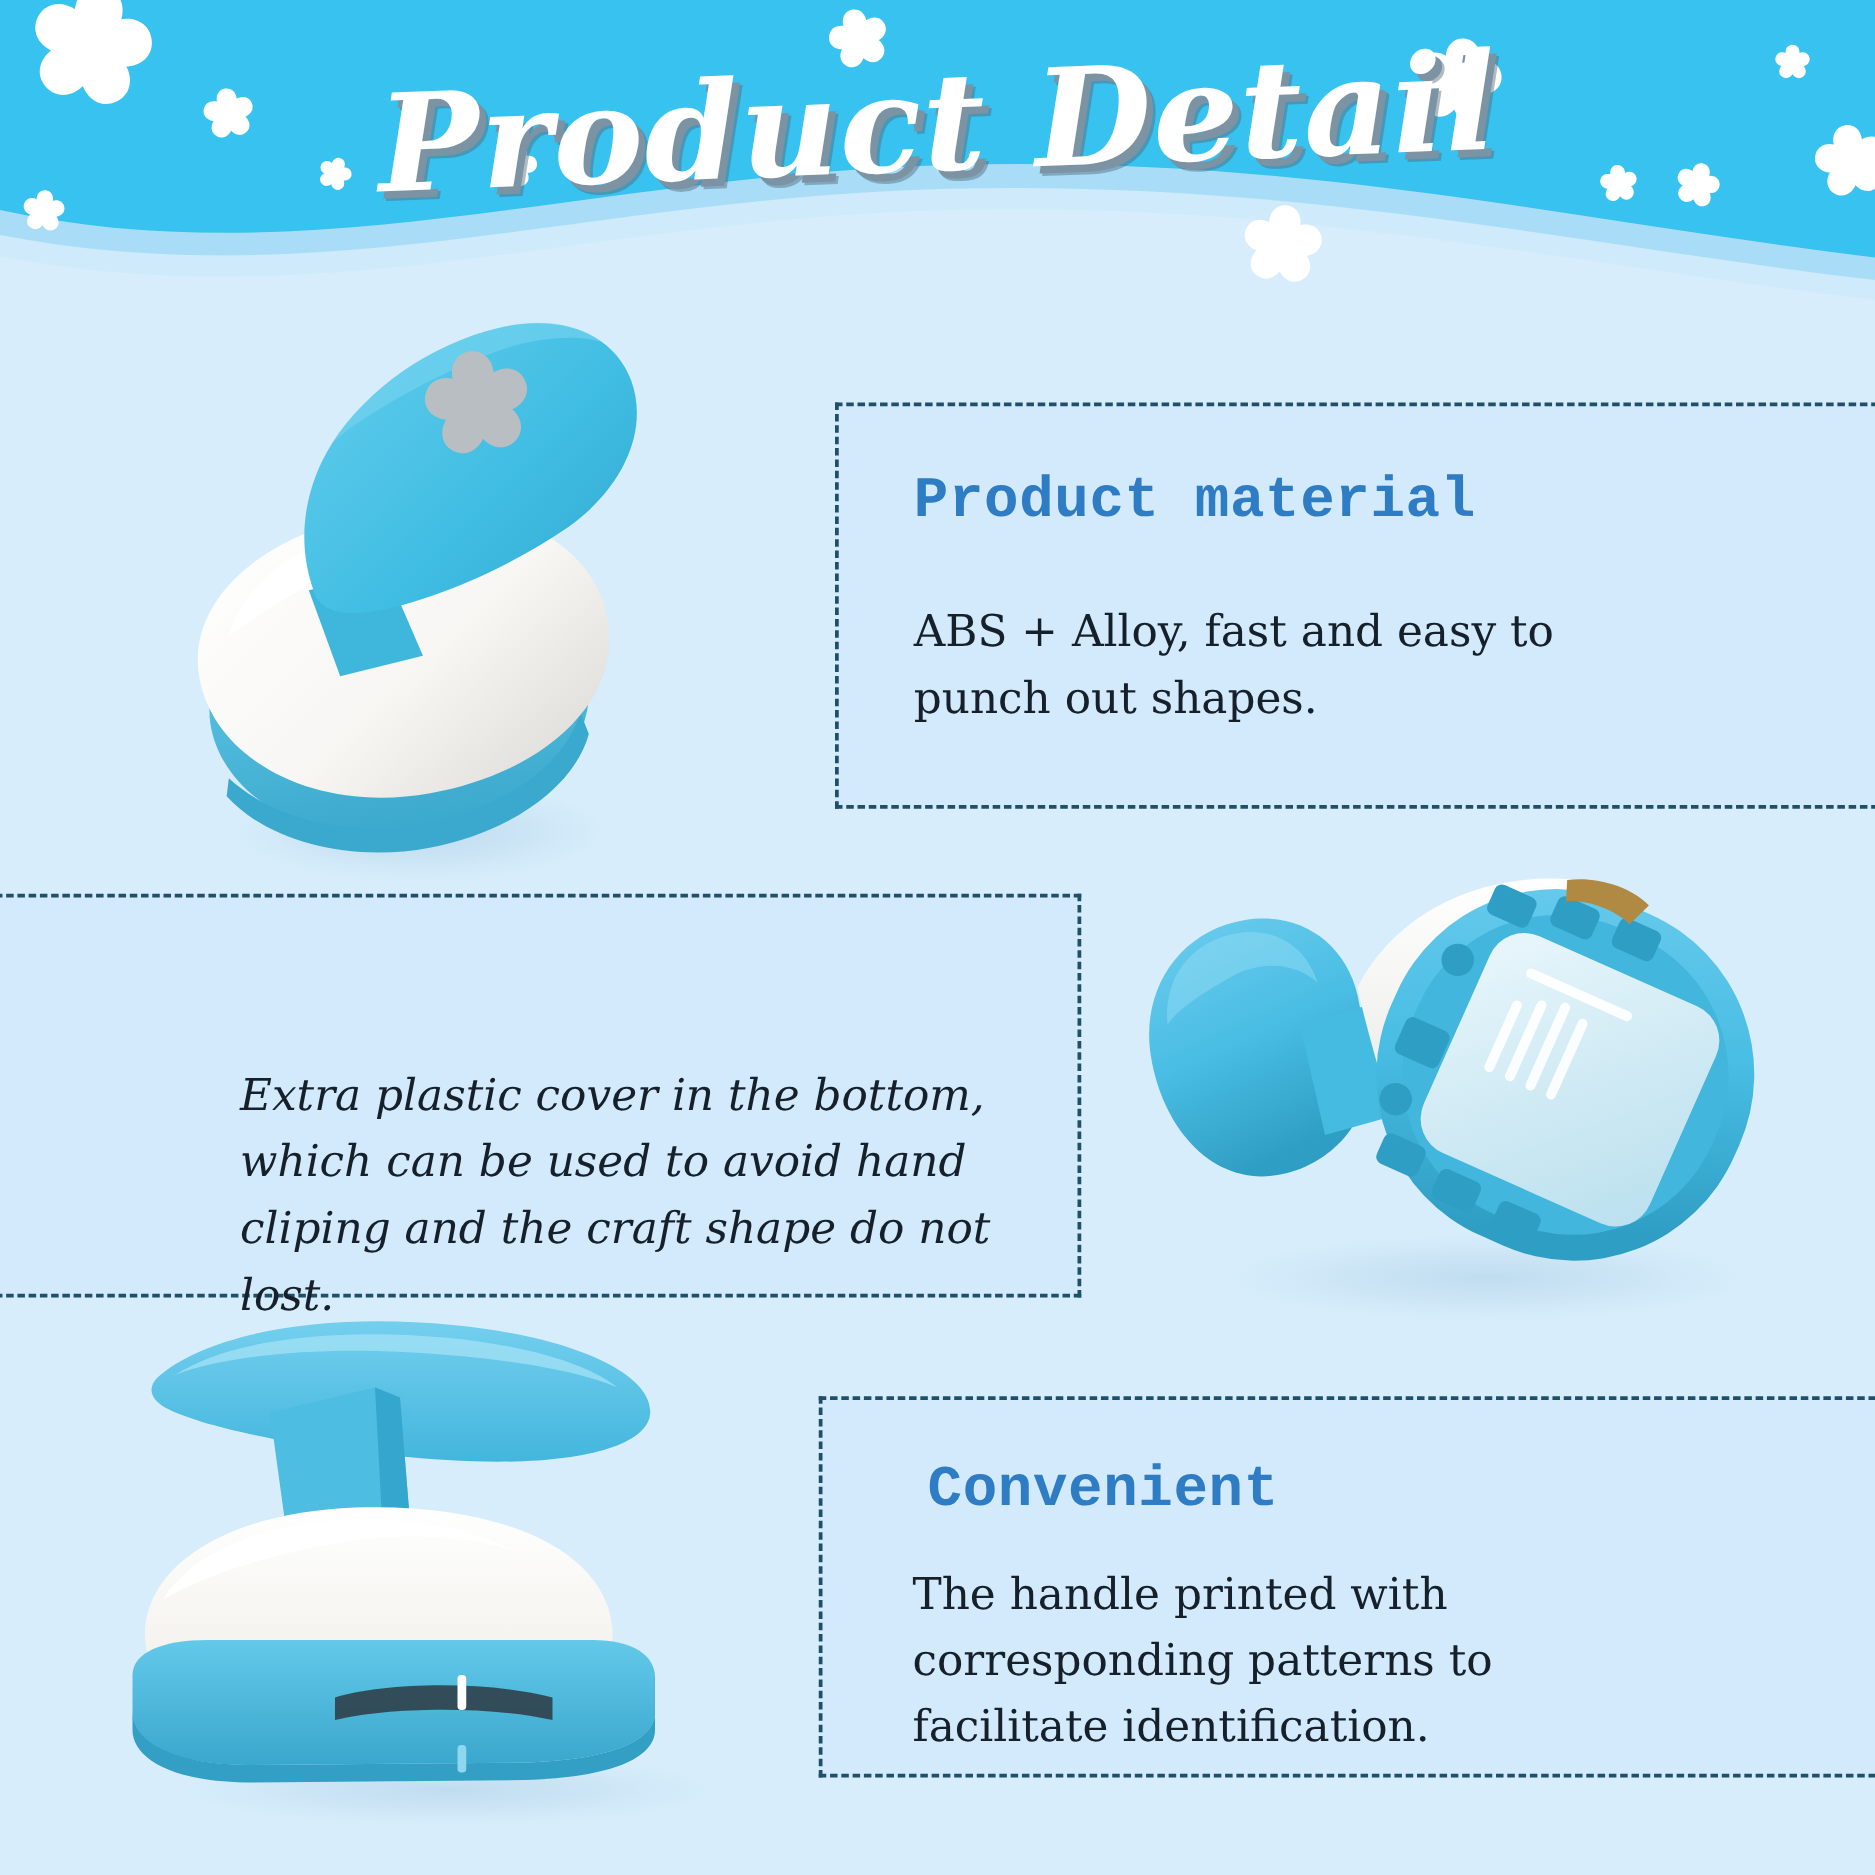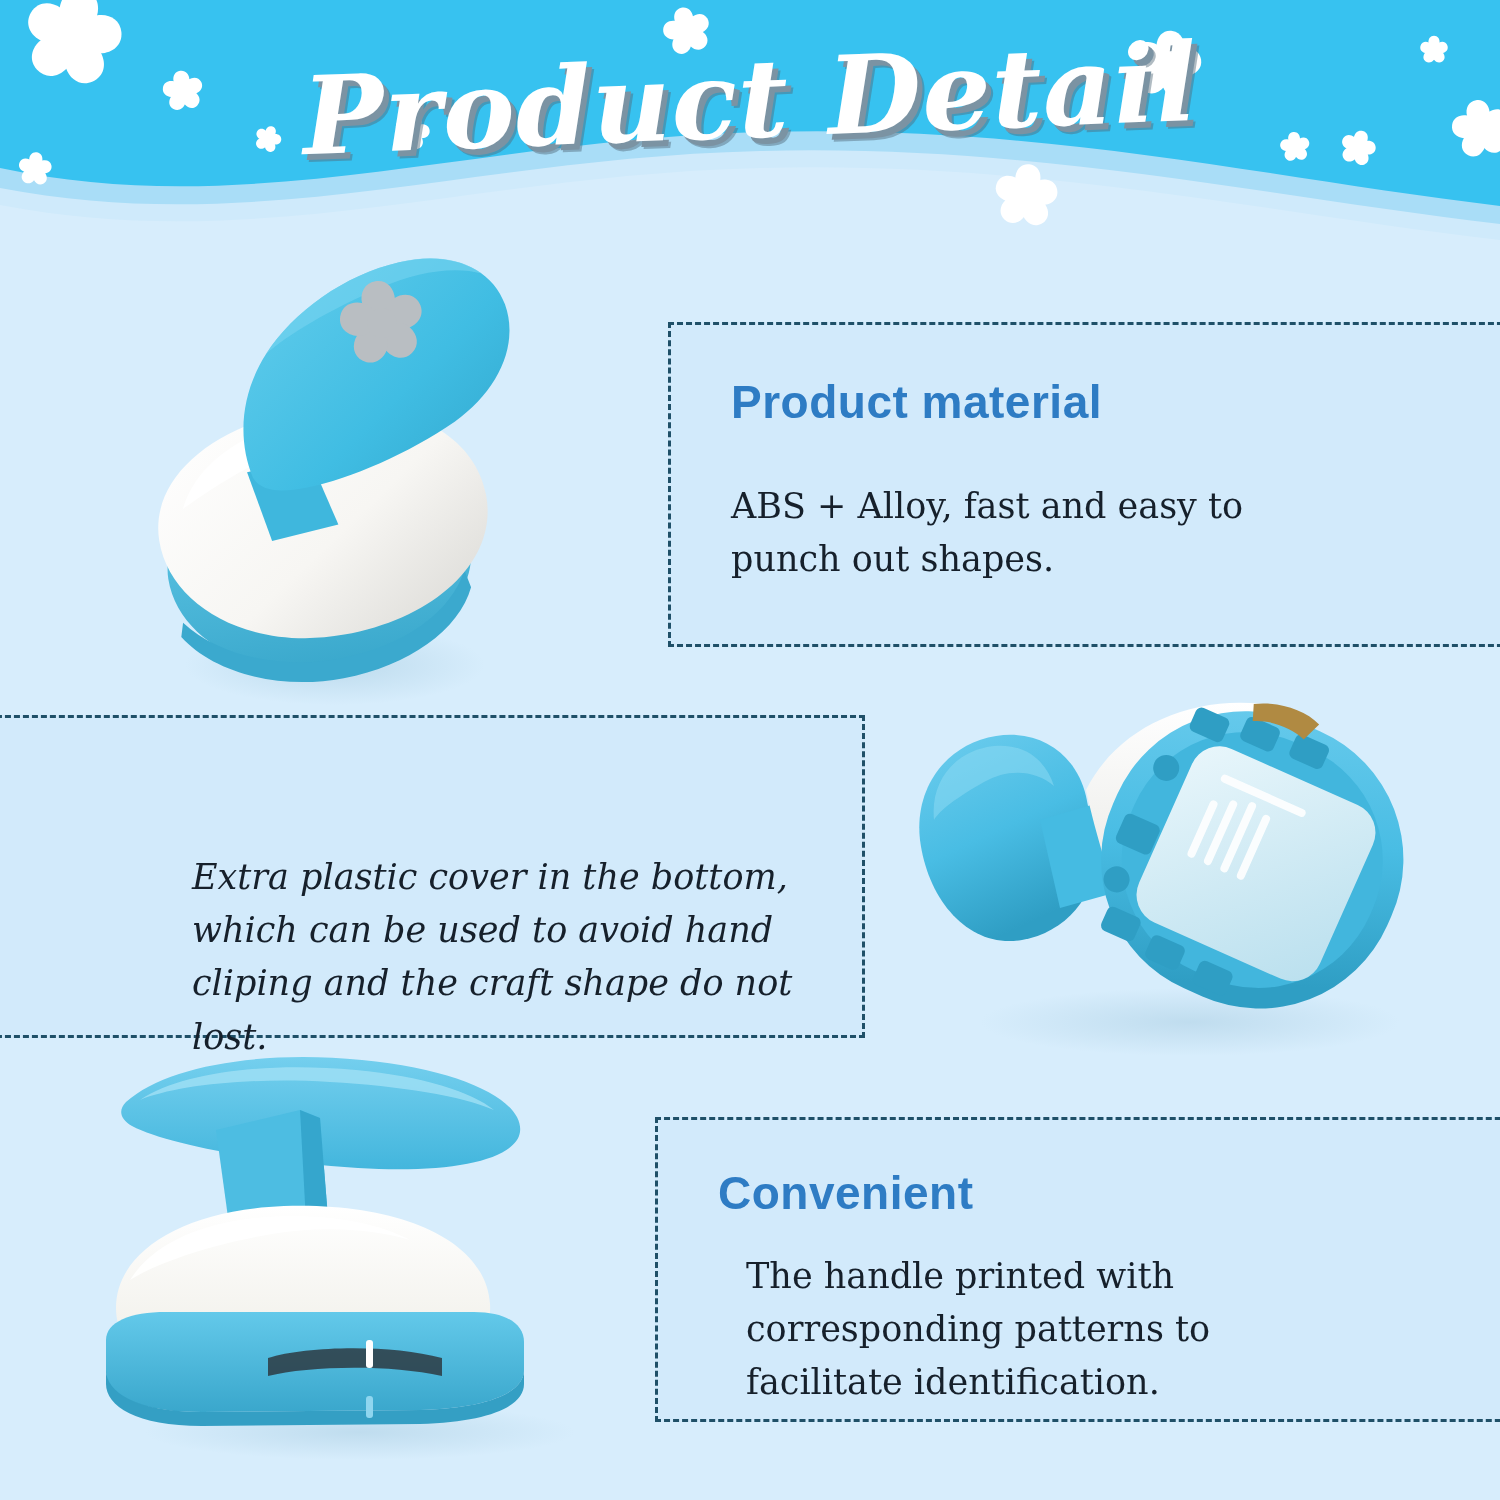--- a/index.html
+++ b/index.html
@@ -26,21 +26,21 @@
 
   
   .box{
     position:absolute;
     background:#d2eafb;
     border:3px dashed #1f5068;
     box-sizing:border-box;
   }
   .box-h{
     position:absolute;
-    font-family:Liberation Sans, sans-serif;
+    font-family:Liberation Mono, monospace;
     font-weight:700;
     color:#2e7cc4;
     font-size:46px;
     letter-spacing:.5px;
     white-space:nowrap;
   }
   .box-p{
     position:absolute;
     font-family:"DejaVu Serif",serif;
     color:#16202b;
@@ -53,22 +53,22 @@
   #box1 .box-h{left:60px;top:50px;}
   #box1 .box-p{left:60px;top:140px;width:520px;margin-top:15px;}
 
   
   #box2{left:-40px;top:715px;width:905px;height:323px;border-left:none;}
   #box2 .box-h{left:232px;top:48px;}
   #box2 .box-p{left:232px;top:133px;width:640px;font-style:italic;}
 
   
   #box3{left:655px;top:1117px;width:900px;height:305px;}
-  #box3 .box-h{left:60px;top:46px;}
-  #box3 .box-p{left:72px;top:130px;width:580px;margin-left:16px;}
+  #box3 .box-h{left:84px;top:46px;}
+  #box3 .box-p{left:72px;top:130px;width:580px;}
 
   
   .photo{position:absolute;}
   #photo1{left:120px;top:215px;width:470px;height:500px;}
   #photo2{left:890px;top:670px;width:560px;height:390px;}
   #photo3{left:70px;top:1040px;width:560px;height:420px;}
 </style>
 </head>
 <body>
 

